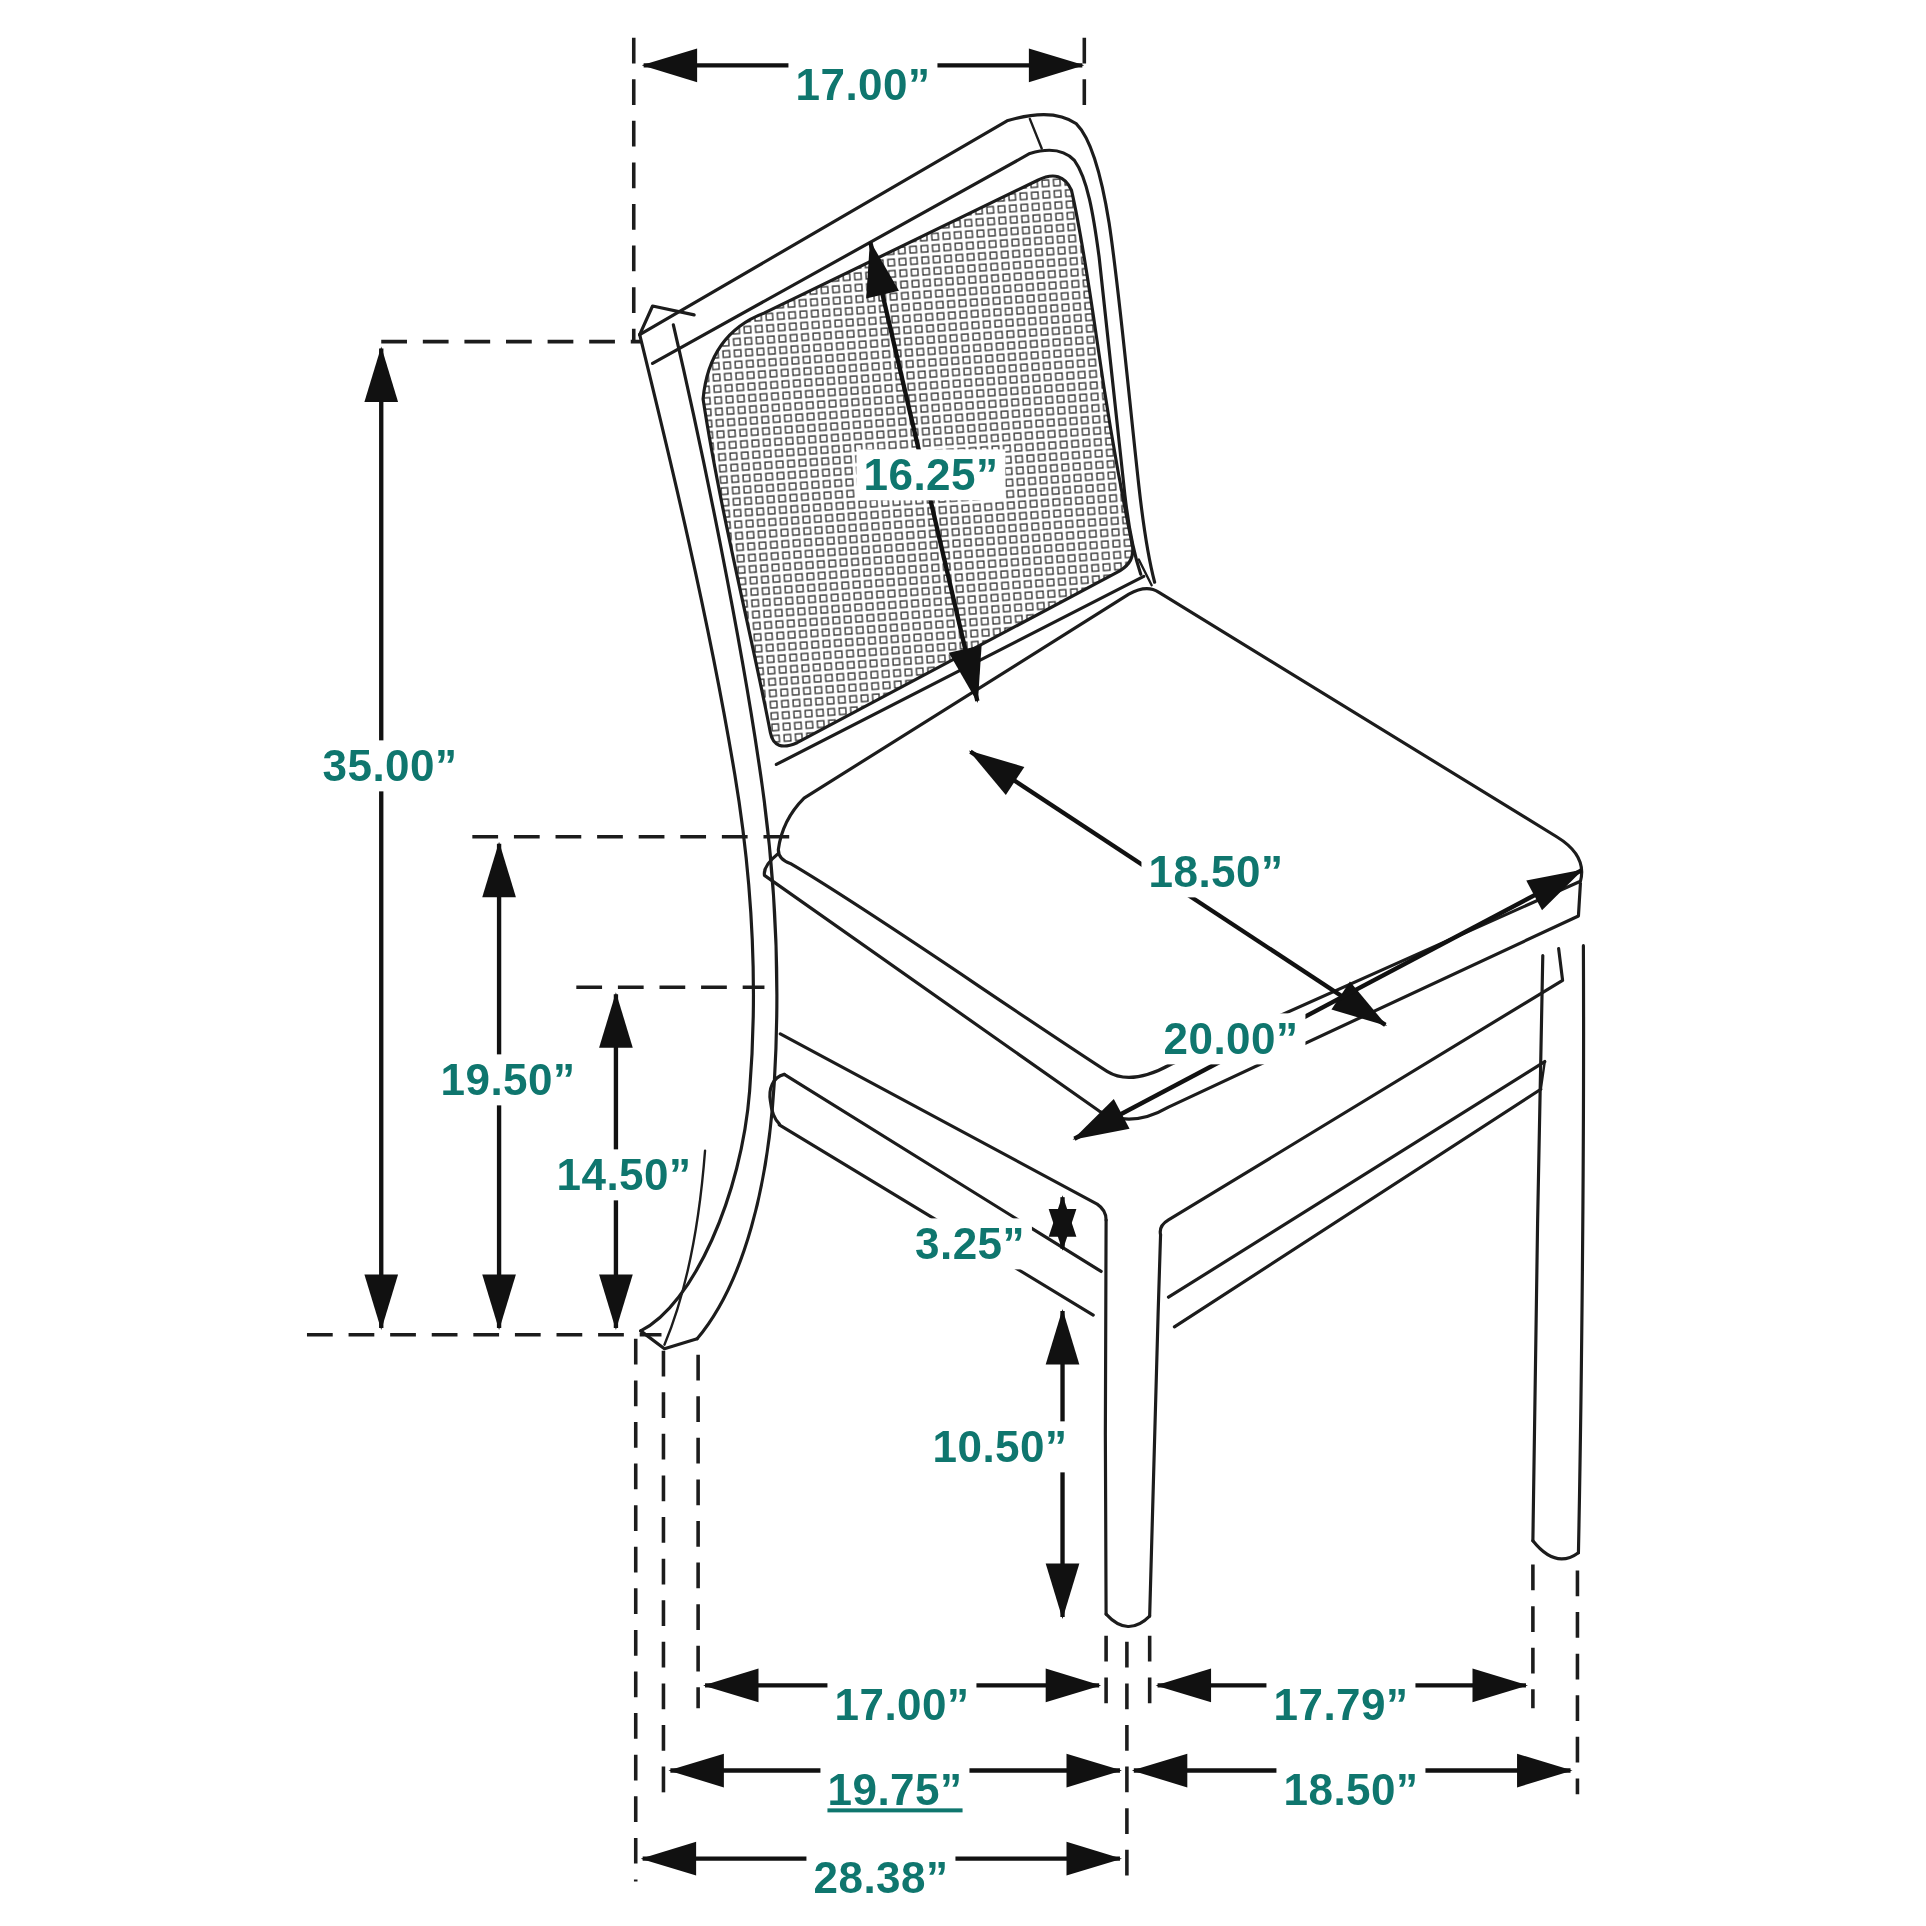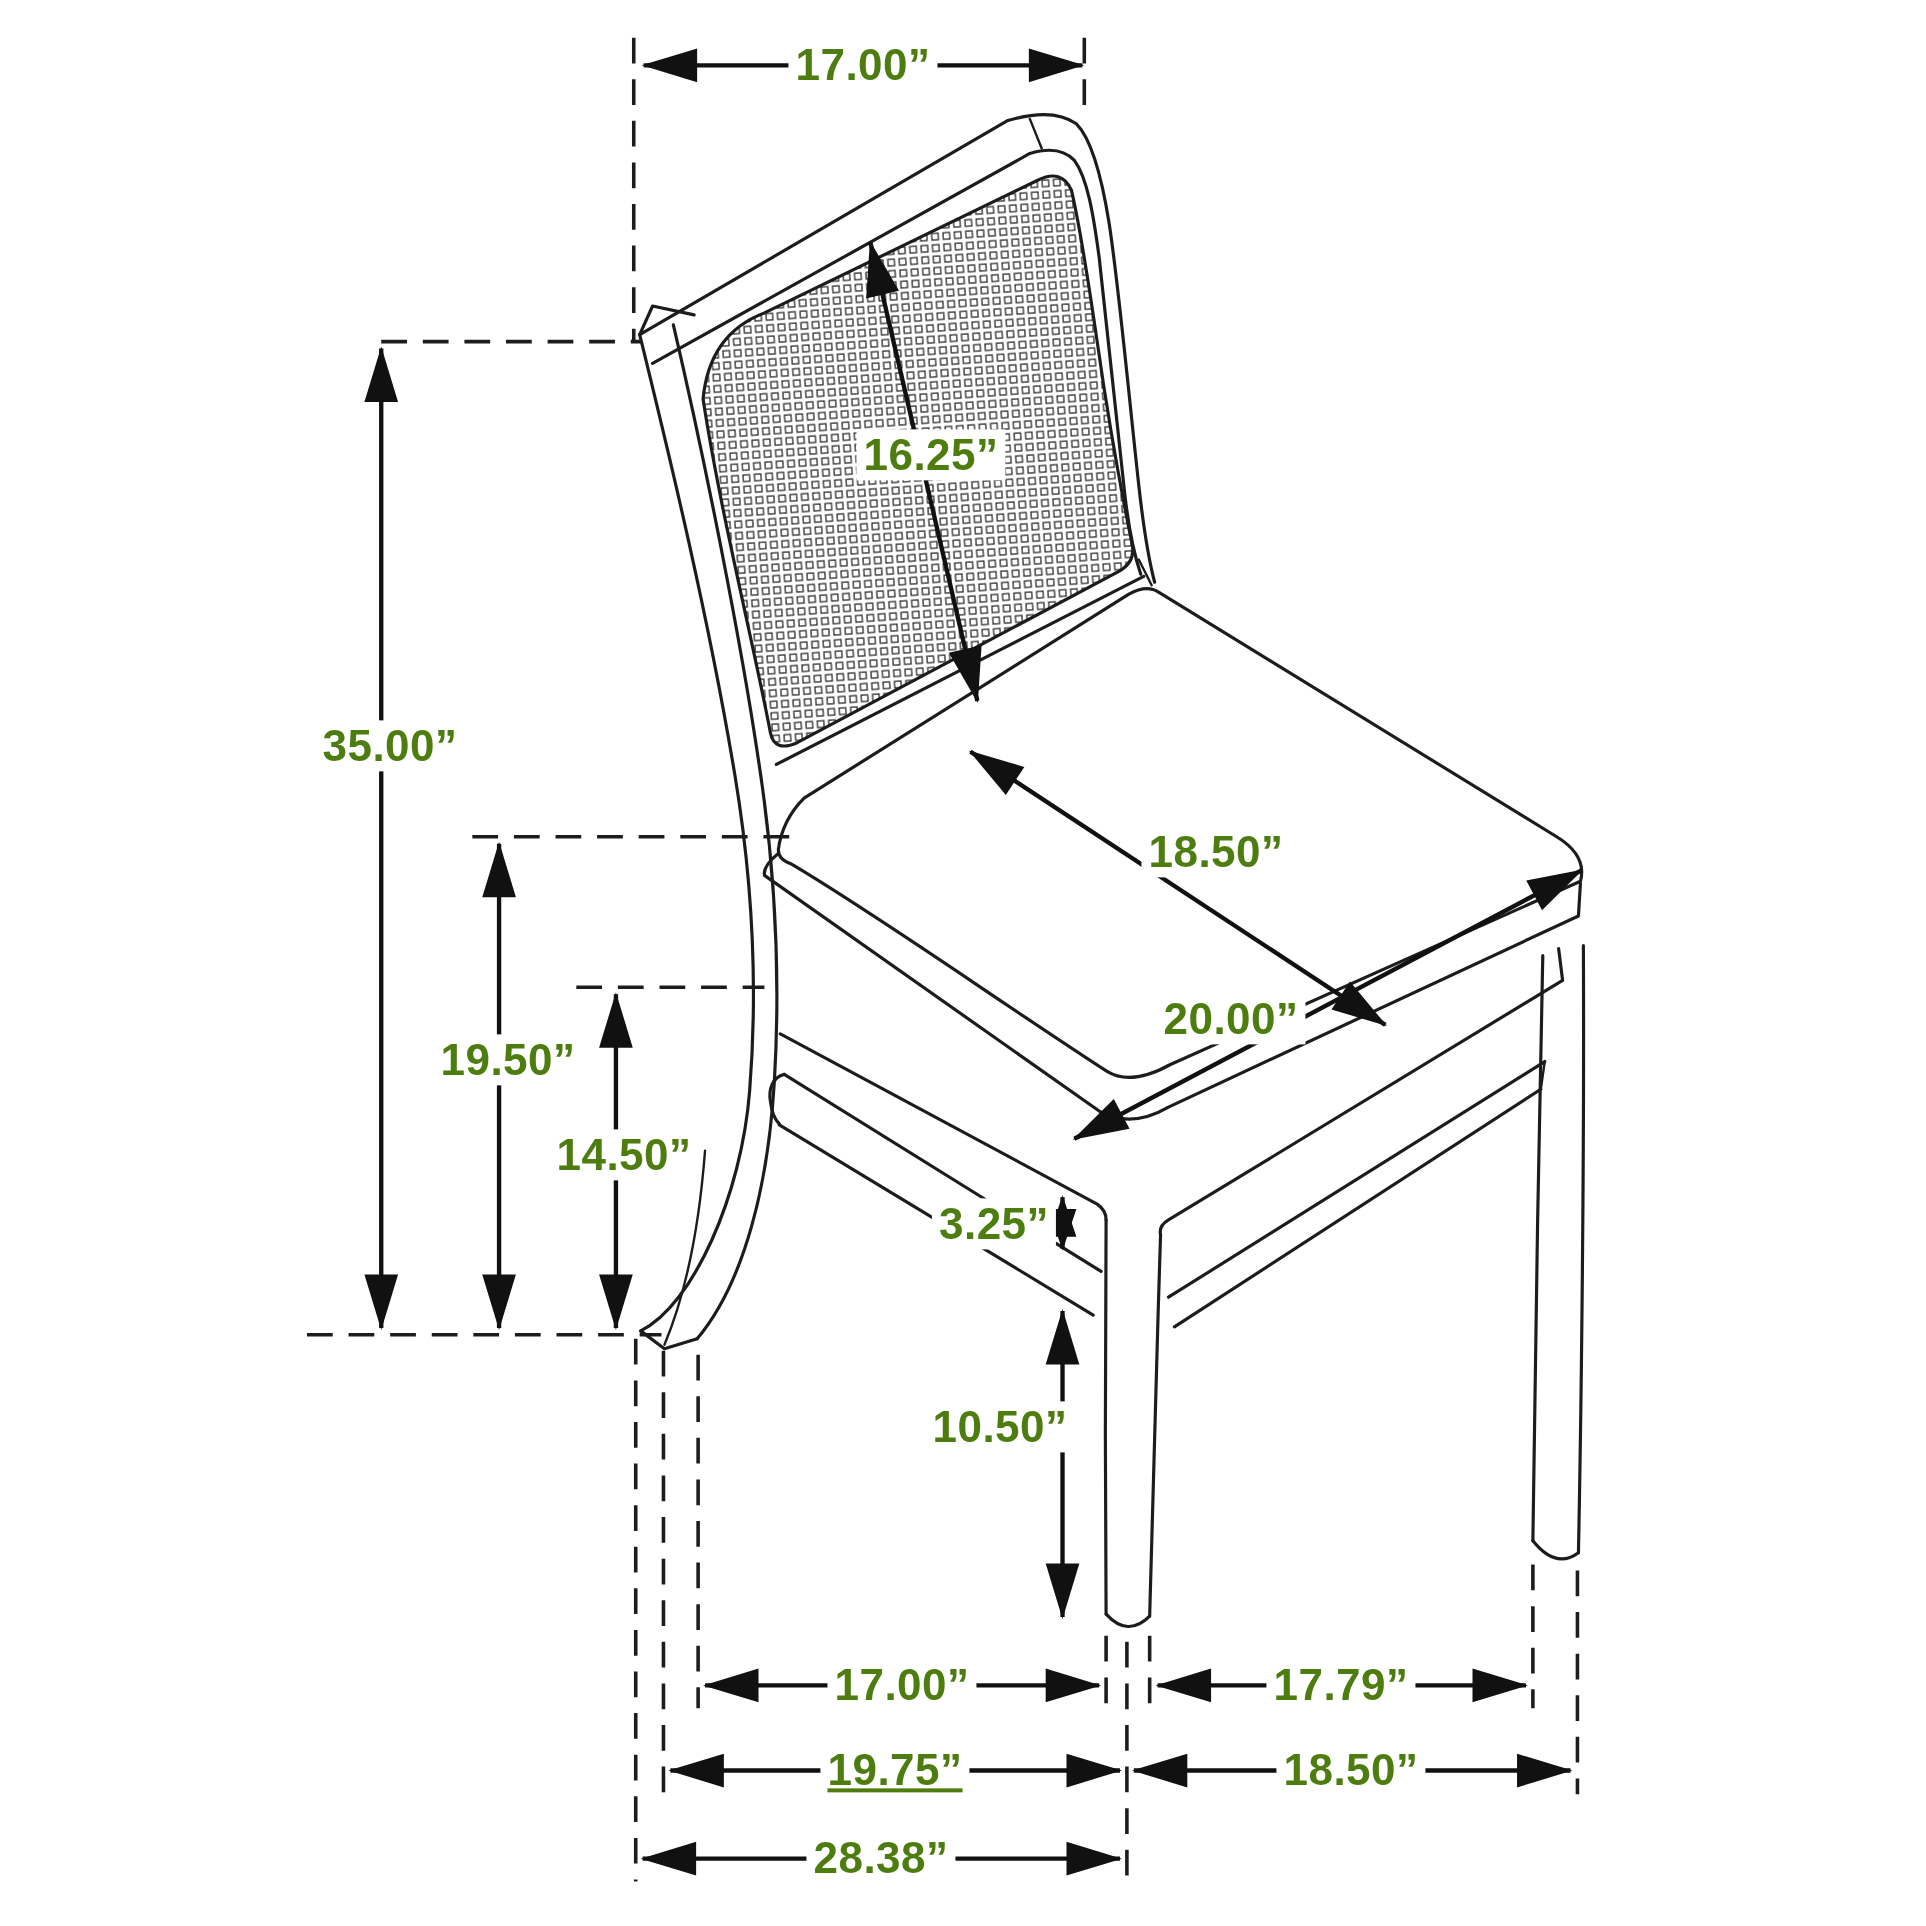--- a/index.html
+++ b/index.html
@@ -5,22 +5,22 @@
   html,body{margin:0;padding:0;background:#ffffff;}
   #canvas{position:relative;width:1927px;height:1927px;background:#ffffff;overflow:hidden;
           font-family:"Liberation Sans",sans-serif;}
   #art{position:absolute;left:0;top:0;width:1927px;height:1927px;}
   .ln{fill:none;stroke:#1c1c1c;stroke-width:3.2;stroke-linecap:round;stroke-linejoin:round;}
   .thin{fill:none;stroke:#1c1c1c;stroke-width:2.4;stroke-linecap:round;}
   .dash{fill:none;stroke:#1c1c1c;stroke-width:3.6;stroke-dasharray:26 16;stroke-linecap:butt;}
   .dim{fill:none;stroke:#111111;stroke-width:4.4;stroke-linecap:butt;}
   .mesh{fill:url(#cane);stroke:#1c1c1c;stroke-width:3.2;stroke-linejoin:round;}
   .dim-label{position:absolute;transform:translate(-50%,-50%);background:#ffffff;
-             padding:1px 7px;font-weight:700;font-size:44px;line-height:1.12;color:#4d7c0f;
-             letter-spacing:0.5px;white-space:nowrap;}
+             padding:1px 7px;font-weight:700;font-size:44px;line-height:1.12;color:#0f766e;
+             letter-spacing:0.5px;white-space:nowrap;margin-top:20px;}
 </style>
 </head>
 <body>
 
 <div id="canvas">
 
   <svg id="art" viewBox="0 0 1946 1946" xmlns="http://www.w3.org/2000/svg">
     <defs>
       <marker id="ah" viewBox="0 0 60 40" markerWidth="60" markerHeight="40" refX="56" refY="20" orient="auto-start-reverse" markerUnits="userSpaceOnUse">
         <path d="M2,3 L58,20 L2,37 Z" fill="#111111"></path>
@@ -116,21 +116,21 @@
     </g>
   </svg>
 
   <div class="dim-label" style="left:863px;top:65px;">17.00”</div>
   <div class="dim-label" style="left:931px;top:455px;">16.25”</div>
   <div class="dim-label" style="left:390px;top:746px;">35.00”</div>
   <div class="dim-label" style="left:508px;top:1060px;">19.50”</div>
   <div class="dim-label" style="left:624px;top:1155px;">14.50”</div>
   <div class="dim-label" style="left:1216px;top:852px;">18.50”</div>
   <div class="dim-label" style="left:1231px;top:1019px;">20.00”</div>
-  <div class="dim-label" style="left:994px;top:1224px;">3.25”</div>
+  <div class="dim-label" style="left:970px;top:1224px;">3.25”</div>
   <div class="dim-label" style="left:1000px;top:1427px;">10.50”</div>
   <div class="dim-label" style="left:902px;top:1685px;">17.00”</div>
   <div class="dim-label" style="left:1341px;top:1685px;">17.79”</div>
   <div class="dim-label" style="left:895px;top:1770px;text-decoration:underline;">19.75”</div>
   <div class="dim-label" style="left:1351px;top:1770px;">18.50”</div>
   <div class="dim-label" style="left:881px;top:1858px;">28.38”</div>
 
 </div>
 
 

